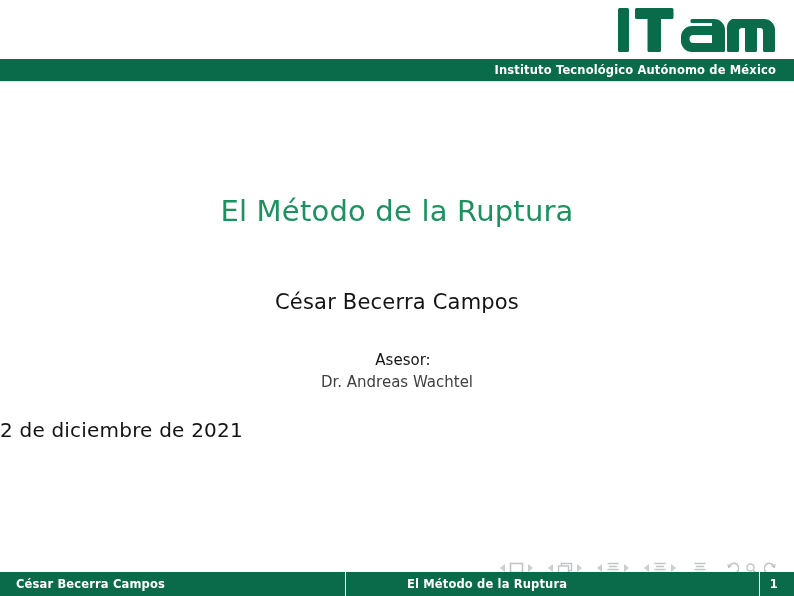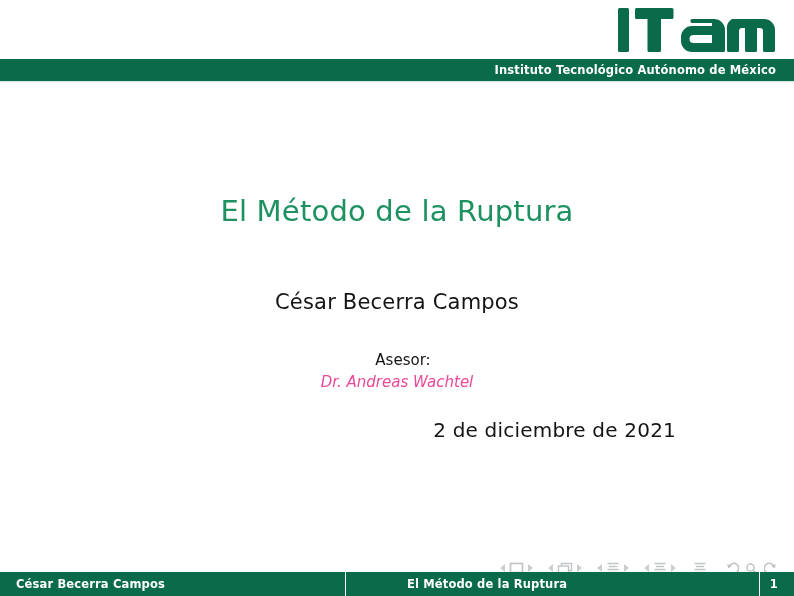--- a/index.html
+++ b/index.html
@@ -114,31 +114,30 @@
   }
   .advisor-label {
     display: block;
     color: #141414;
     font-size: 15px;
     line-height: 1.45;
     padding-left: 12px;
   }
   .advisor-name {
     display: block;
-    color: #ec4899;
+    color: #404040;
     font-size: 15px;
     line-height: 1.45;
-    font-style: italic;
   }
   .date-block {
     position: absolute;
     left: 0;
     top: 333px;
     width: 676px;
-    text-align: right;
+    text-align: left;
   }
   .date-text {
     color: #141414;
     font-size: 20px;
     letter-spacing: 0.2px;
   }
 
   
   .nav-symbols {
     position: absolute;

